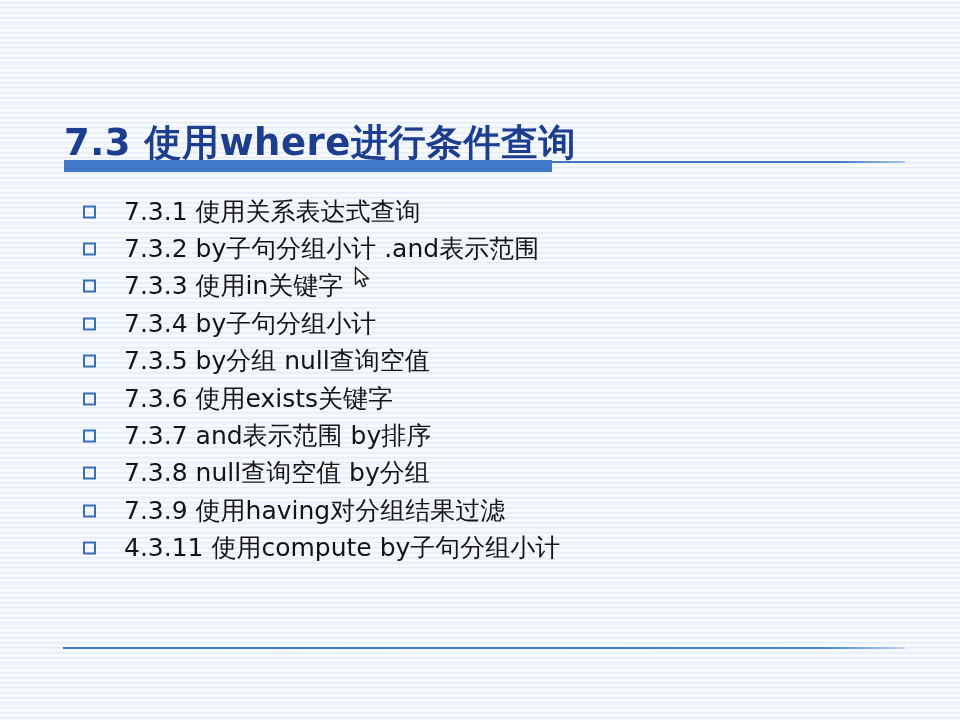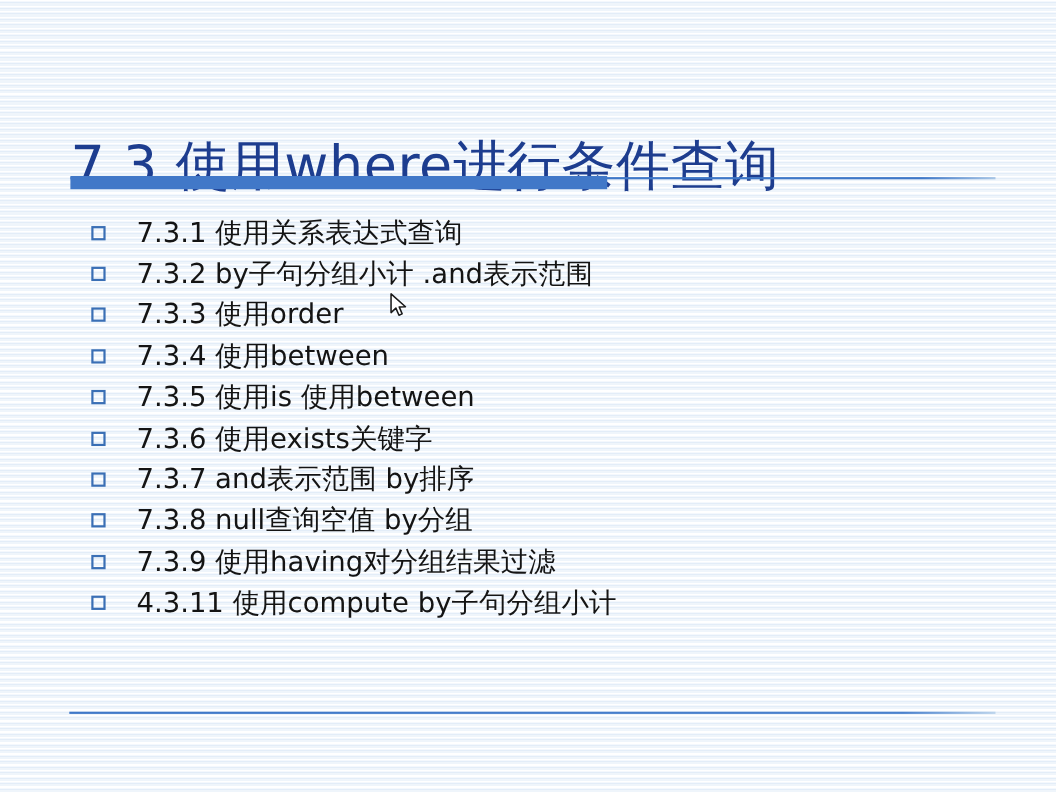--- a/index.html
+++ b/index.html
@@ -31,23 +31,23 @@
     );
     overflow: hidden;
   }
 
   
   #title {
     position: absolute;
     left: 64px;
     top: 88px;
     width: 860px;
-    font-size: 49px;
+    font-size: 37px;
     line-height: 60px;
-    font-weight: 400;
+    font-weight: 700;
     color: #1d3d8f;
     letter-spacing: 0.5px;
     white-space: nowrap;
   }
 
   
   #title-rule-thin {
     position: absolute;
     left: 64px;
     top: 161px;
@@ -134,29 +134,29 @@
       <li class="bullet-row">
         <span class="bullet-marker"></span>
         <span class="bullet-text">7.3.1  使用关系表达式查询</span>
       </li>
       <li class="bullet-row">
         <span class="bullet-marker"></span>
         <span class="bullet-text">7.3.2  by子句分组小计 .and表示范围</span>
       </li>
       <li class="bullet-row">
         <span class="bullet-marker"></span>
-        <span class="bullet-text">7.3.3  使用order</span>
+        <span class="bullet-text">7.3.3  使用in关键字</span>
       </li>
       <li class="bullet-row">
         <span class="bullet-marker"></span>
-        <span class="bullet-text">7.3.4  使用between</span>
+        <span class="bullet-text">7.3.4  by子句分组小计</span>
       </li>
       <li class="bullet-row">
         <span class="bullet-marker"></span>
-        <span class="bullet-text">7.3.5  使用is 使用between</span>
+        <span class="bullet-text">7.3.5  by分组 null查询空值</span>
       </li>
       <li class="bullet-row">
         <span class="bullet-marker"></span>
         <span class="bullet-text">7.3.6  使用exists关键字</span>
       </li>
       <li class="bullet-row">
         <span class="bullet-marker"></span>
         <span class="bullet-text">7.3.7  and表示范围 by排序</span>
       </li>
       <li class="bullet-row">

